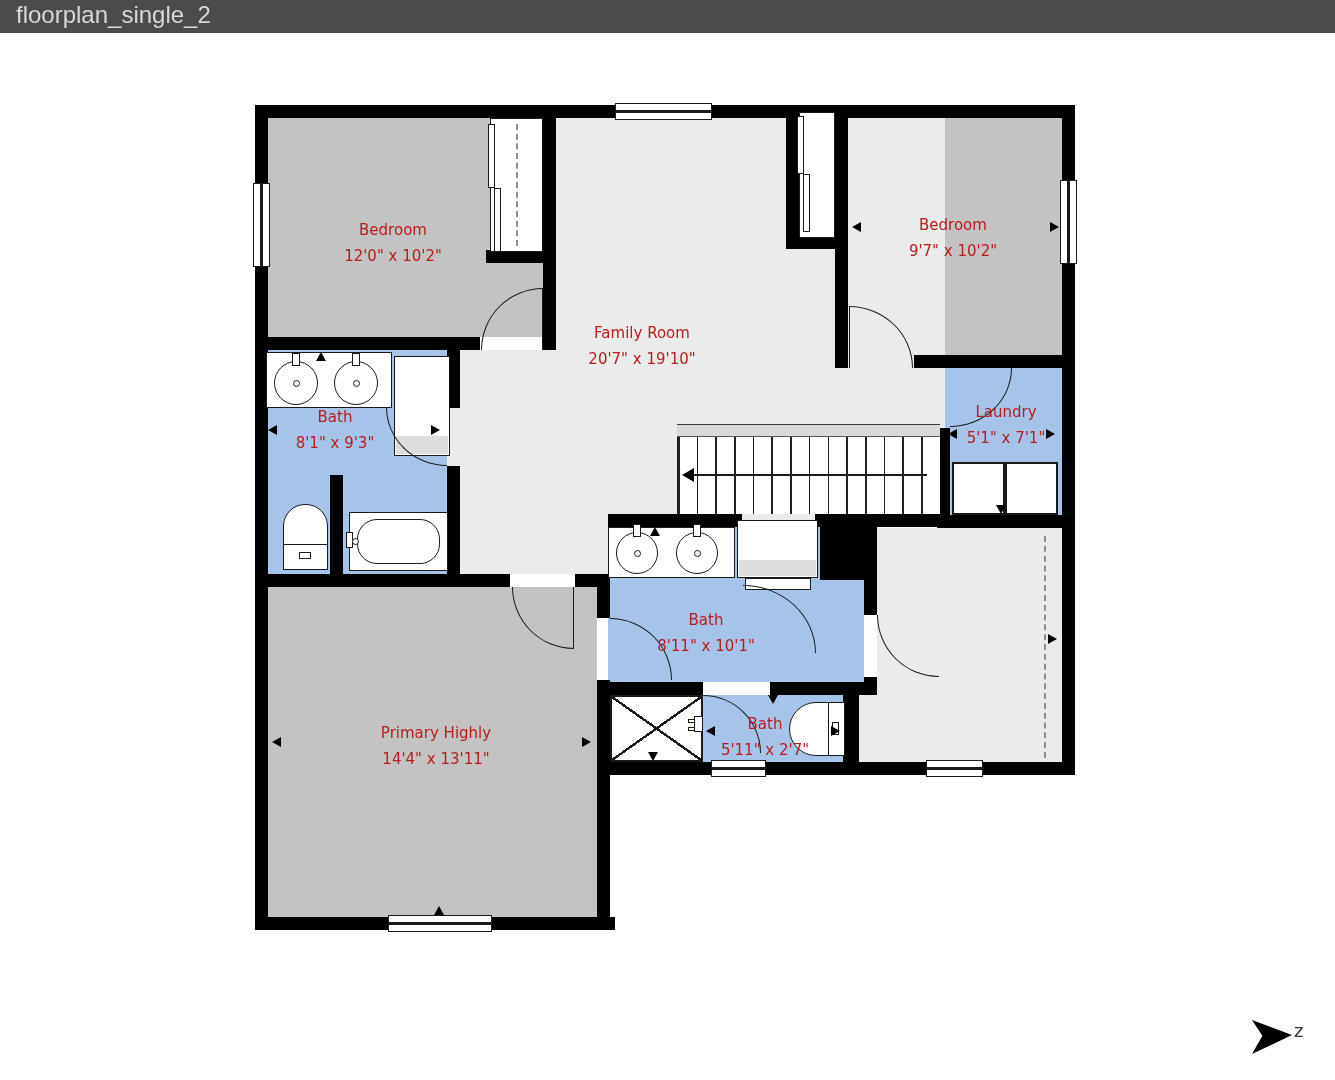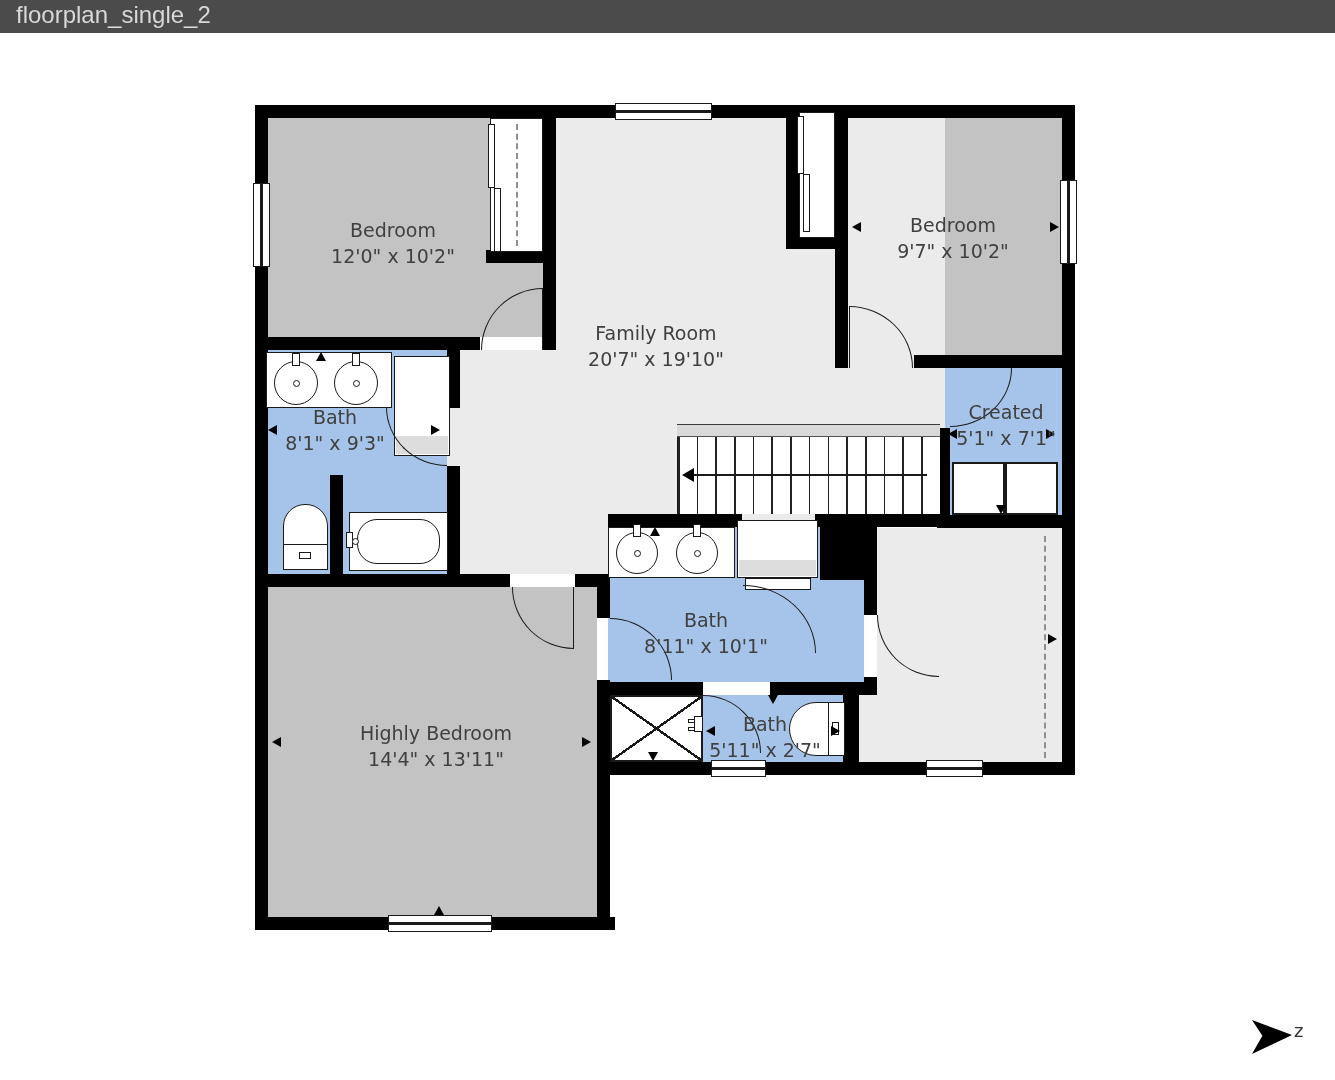--- a/index.html
+++ b/index.html
@@ -27,22 +27,22 @@
   .sink{position:absolute;box-sizing:border-box;width:44px;height:44px;border:1.4px solid #1a1a1a;border-radius:50%;background:#fff;z-index:4;}
   .sink::before{content:"";position:absolute;left:50%;top:50%;width:5px;height:5px;margin:-3.5px 0 0 -3.5px;border:1.2px solid #1a1a1a;border-radius:50%;background:#fff;}
   .sink::after{content:"";position:absolute;top:-9px;left:50%;transform:translateX(-50%);width:8px;height:13px;background:#fff;border:1.2px solid #1a1a1a;box-sizing:border-box;}
   .dash-v{border-left:2px dashed #8f8f8f;z-index:3;}
   .stairs{background:#fff;border-left:1.5px solid #1a1a1a;z-index:2;
     background-image:repeating-linear-gradient(to right,#222 0,#222 1.5px,transparent 1.5px,transparent 18.7px);}
   .stair-rail{background:#d9d9d9;border-top:1.5px solid #3a3a3a;border-bottom:1px solid #555;z-index:2;}
   .xbox{background-color:#fff;z-index:3;border:2px solid #1a1a1a;
     background-image:linear-gradient(to top right,transparent calc(50% - 1.2px),#1a1a1a calc(50% - 1.2px) calc(50% + 1.2px),transparent calc(50% + 1.2px)),
                      linear-gradient(to bottom right,transparent calc(50% - 1.2px),#1a1a1a calc(50% - 1.2px) calc(50% + 1.2px),transparent calc(50% + 1.2px));}
-  .lbl{position:absolute;z-index:6;text-align:center;color:#404040;white-space:nowrap;transform:translateX(-50%);
-       font-size:19px;line-height:26px;}
+  .lbl{position:absolute;z-index:6;text-align:center;color:#b91c1c;white-space:nowrap;transform:translateX(-50%);
+       font-size:15px;line-height:26px;}
   .tri{position:absolute;width:0;height:0;z-index:6;}
   .tl{border-top:5px solid transparent;border-bottom:5px solid transparent;border-right:9px solid #000;}
   .tr{border-top:5px solid transparent;border-bottom:5px solid transparent;border-left:9px solid #000;}
   .tu{border-left:5px solid transparent;border-right:5px solid transparent;border-bottom:9px solid #000;}
   .td{border-left:5px solid transparent;border-right:5px solid transparent;border-top:9px solid #000;}
   .summary{position:absolute;left:0;top:954px;width:1335px;text-align:center;z-index:7;
            font-family:"Liberation Sans",sans-serif;color:#000;font-size:16.5px;line-height:19.5px;}
   .summary .cond{display:inline-block;transform:scaleX(.88);transform-origin:50% 50%;white-space:nowrap;}
   .summary .total{font-weight:bold;font-size:17.5px;}
   .disclaimer{position:absolute;left:0;top:1045px;width:1335px;text-align:center;z-index:7;
@@ -183,38 +183,38 @@
   <div class="tri tu" style="left:368px;top:107px"></div>
   <div class="tri tu" style="left:948px;top:107px"></div>
   <div class="tri td" style="left:996px;top:505px"></div>
   <div class="tri td" style="left:648px;top:752px"></div>
   <div class="tri td" style="left:768px;top:695px"></div>
 
   <div class="lbl" style="left:393px;top:217px">
     <div>Bedroom</div>
     <div>12'0" x 10'2"</div>
   </div>
-  <div class="lbl" style="left:656px;top:320px">
+  <div class="lbl" style="left:642px;top:320px">
     <div>Family Room</div>
     <div>20'7" x 19'10"</div>
   </div>
   <div class="lbl" style="left:953px;top:212px">
     <div>Bedroom</div>
     <div>9'7" x 10'2"</div>
   </div>
   <div class="lbl" style="left:335px;top:404px">
     <div>Bath</div>
     <div>8'1" x 9'3"</div>
   </div>
   <div class="lbl" style="left:1006px;top:399px">
-    <div>Created</div>
+    <div>Laundry</div>
     <div>5'1" x 7'1"</div>
   </div>
   <div class="lbl" style="left:436px;top:720px">
-    <div>Highly Bedroom</div>
+    <div>Primary Highly</div>
     <div>14'4" x 13'11"</div>
   </div>
   <div class="lbl" style="left:706px;top:607px">
     <div>Bath</div>
     <div>8'11" x 10'1"</div>
   </div>
   <div class="lbl" style="left:765px;top:711px">
     <div>Bath</div>
     <div>5'11" x 2'7"</div>
   </div>

